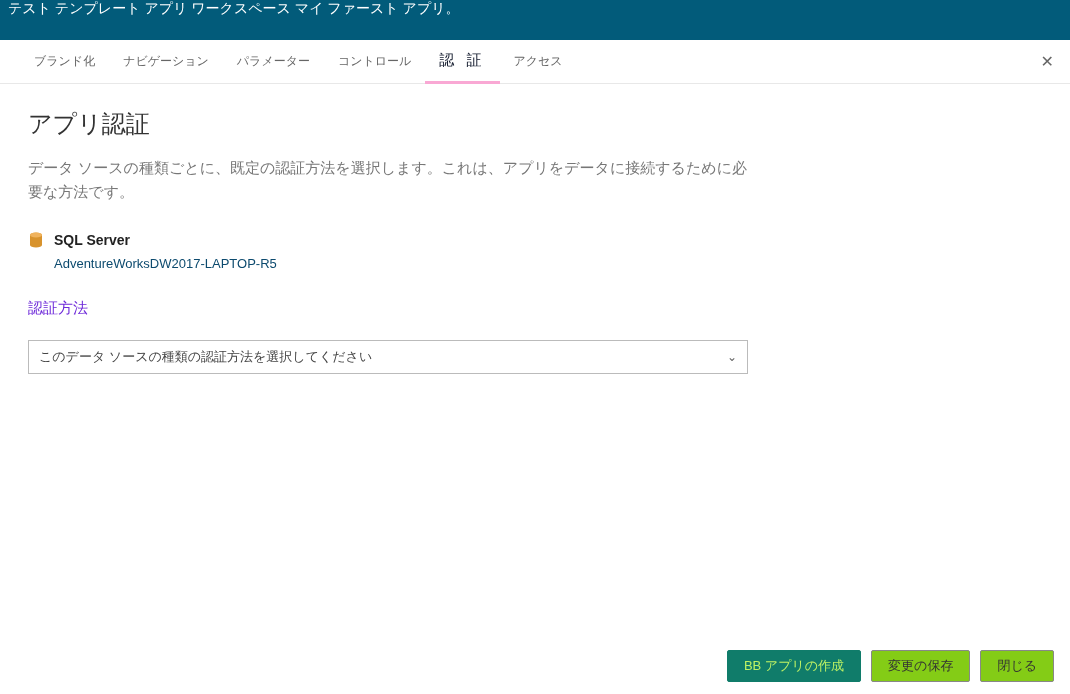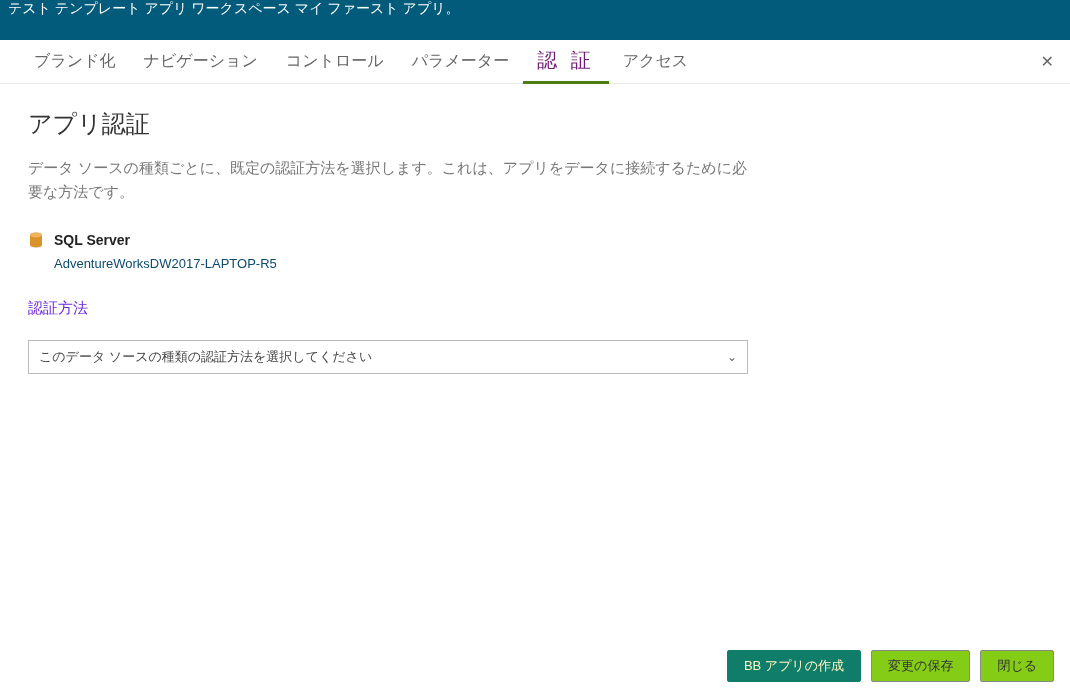--- a/index.html
+++ b/index.html
@@ -30,31 +30,31 @@
       padding: 0 20px;
       border-bottom: 1px solid #e8e8e8;
       position: relative;
       height: 44px;
     }
     .tab {
       padding: 0 14px;
       height: 44px;
       display: flex;
       align-items: center;
-      font-size: 16px;
+      font-size: 12px;
       color: #666;
       cursor: pointer;
       white-space: nowrap;
     }
     .tab.active {
-      color: #701a75;
-      border-bottom: 3px solid #4d7c0f;
+      color: #0f172a;
+      border-bottom: 3px solid #f9a8d4;
       font-weight: 500;
       letter-spacing: 4px;
-      font-size: 20px;
+      font-size: 15px;
     }
     .close-x {
       position: absolute;
       right: 16px;
       top: 12px;
       font-size: 16px;
       color: #666;
       cursor: pointer;
     }
     .content {
@@ -142,36 +142,36 @@
       background: #84cc16;
       color: #333;
       cursor: pointer;
       border-radius: 2px;
       display: flex;
       align-items: center;
     }
     .btn.primary {
       background: #107c6a;
       border-color: #107c6a;
-      color: #fef9c3;
+      color: #bef264;
       margin-left: 20px;
     }
   </style>
 </head>
 <body>
 
 <div class="header-bar">
   <span>テスト テンプレート アプリ ワークスペース マイ ファースト アプリ。</span>
 </div>
 
 <div class="tabs-row">
   <div class="tab">ブランド化</div>
   <div class="tab">ナビゲーション</div>
+  <div class="tab">パラメーター</div>
   <div class="tab">コントロール</div>
-  <div class="tab">パラメーター</div>
   <div class="tab active">認 証</div>
   <div class="tab">アクセス</div>
   <div class="close-x">✕</div>
 </div>
 
 <div class="content">
   <h1 class="page-title">アプリ認証</h1>
   <p class="page-desc">データ ソースの種類ごとに、既定の認証方法を選択します。これは、アプリをデータに接続するために必要な方法です。</p>
 
   <div class="source-section">

